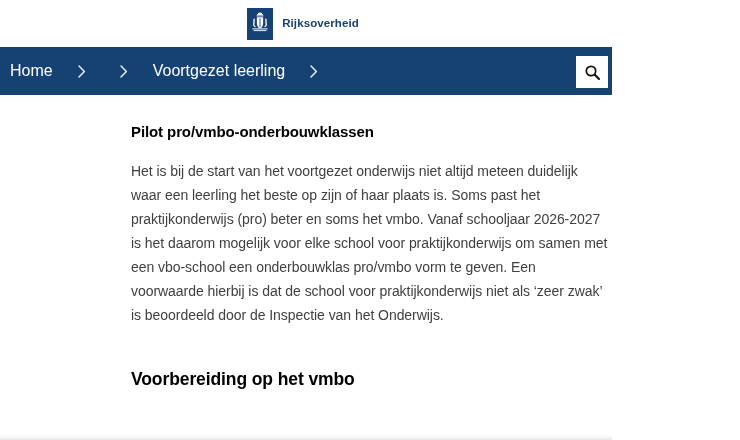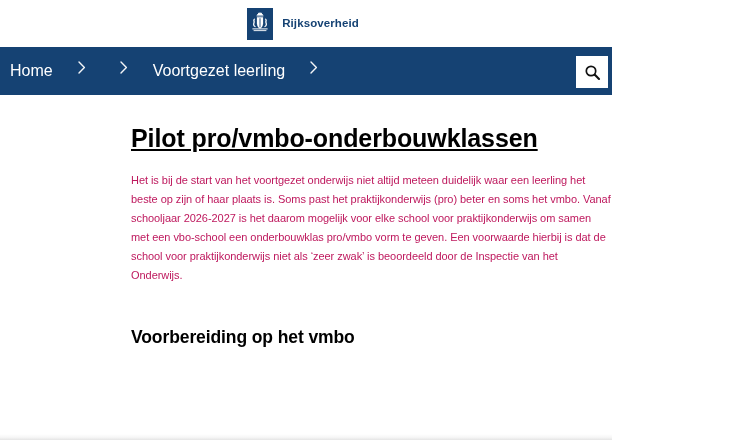--- a/index.html
+++ b/index.html
@@ -62,20 +62,21 @@
     position: relative;
     height: 48px;
     background: #154273;
     display: flex;
     align-items: center;
     box-sizing: border-box;
     padding: 0 10px;
   }
   .breadcrumb {
     display: flex;
+    align-items: center;
     gap: 16px;
     flex: 1 1 auto;
     min-width: 0;
     overflow: hidden;
   }
   .crumb {
     color: #ffffff;
     font-size: 16px;
     line-height: 1;
     white-space: nowrap;
@@ -116,32 +117,31 @@
     position: relative;
     overflow: hidden;
   }
   .content-inner {
     width: 480px;
     margin-left: 131px;
     padding-top: 28px;
   }
 
   h1.article-title {
-    font-size: 25px;
+    font-size: 15px;
     font-weight: bold;
     color: #000000;
     margin: 0 0 17px 0;
     line-height: 1.25;
     letter-spacing: -0.1px;
-    text-decoration: underline;
   }
 
   p.intro {
-    font-size: 11px;
-    color: #be185d;
+    font-size: 14px;
+    color: #404040;
     line-height: 1.72;
     margin: 0;
     letter-spacing: -0.05px;
   }
 
   h2.section-title {
     font-size: 17.5px;
     font-weight: bold;
     color: #000000;
     margin: 41px 0 11px 0;

